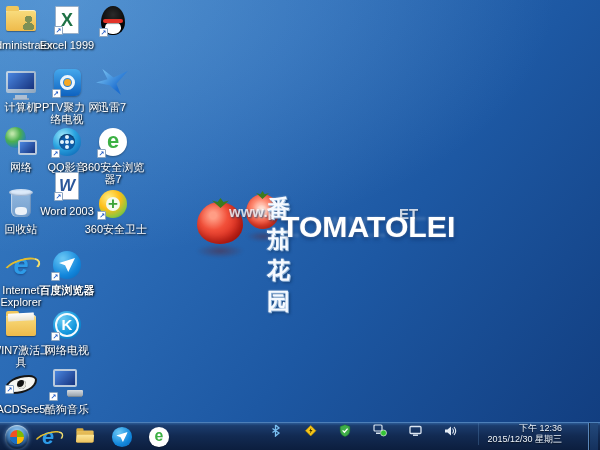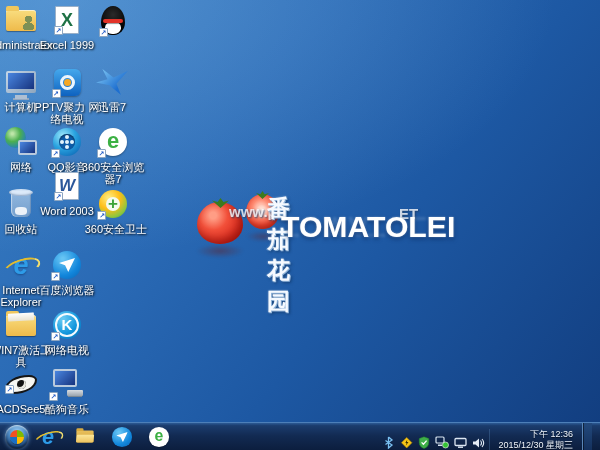--- a/index.html
+++ b/index.html
@@ -172,21 +172,21 @@
     border-top:1px solid #4d7fb8;display:flex;align-items:center;}
   .start-orb{position:relative;width:24px;height:24px;margin-left:5px;border-radius:50%;flex:0 0 auto;
     background:radial-gradient(circle at 50% 30%,#a8d4f8 0%,#5795cd 35%,#1c4a85 70%,#0b2a52 100%);
     box-shadow:inset 0 1px 2px rgba(255,255,255,.7),inset 0 -2px 3px rgba(0,0,0,.6),0 0 4px rgba(120,180,240,.6);}
   .start-flag{position:absolute;left:5px;top:5px;width:14px;height:14px;border-radius:50%;
     background:conic-gradient(#7fba00 0 25%,#ffb900 0 50%,#1a6fc4 0 75%,#f25022 0);
     box-shadow:0 1px 1px rgba(0,0,0,.4);}
   .tb{width:37px;height:28px;display:flex;align-items:center;justify-content:center;}
   .tb .dicon{transform:scale(.72);}
   .tb .i-ie{transform:scale(.8);}
-  #tray{margin-left:auto;display:flex;align-items:flex-end;gap:4px;padding-right:8px;}
+  #tray{margin-left:auto;display:flex;align-items:flex-start;gap:21px;padding-right:2px;}
   .tray-ic{display:flex;align-items:center;justify-content:center;width:14px;height:16px;}
   #clock{text-align:right;font-size:9px;line-height:11px;color:#eef4fb;padding:0 5px 0 8px;
     border-left:1px solid rgba(90,134,184,.35);text-shadow:0 1px 1px rgba(0,0,0,.6);white-space:nowrap;}
   #show-desktop{width:9px;height:28px;background:linear-gradient(180deg,#23497c,#14305c);
     border-left:1px solid #5a86b8;box-shadow:inset 1px 0 0 rgba(0,0,0,.5);}
 </style>
 </head>
 <body>
 
 <div id="screen">
@@ -279,21 +279,21 @@
             </div>
           </div>
           <div class="icon-label">360安全卫士</div>
         </div>
         <div class="icon-cell" style="left: -13px; top: 248px;">
           <div class="dicon-wrap">
             <div class="dicon i-ie"></div>
           </div>
           <div class="icon-label">Internet Explorer</div>
         </div>
-        <div class="icon-cell" style="left: 33px; top: 248px;">
+        <div class="icon-cell" style="left: 33px; top: 248px; font-weight: bold;">
           <div class="dicon-wrap">
             <div class="dicon i-baidu">
               <span class="shortcut"></span>
             </div>
           </div>
           <div class="icon-label">百度浏览器</div>
         </div>
         <div class="icon-cell" style="left: -13px; top: 308px;">
           <div class="dicon-wrap">
             <div class="dicon i-folder"></div>

